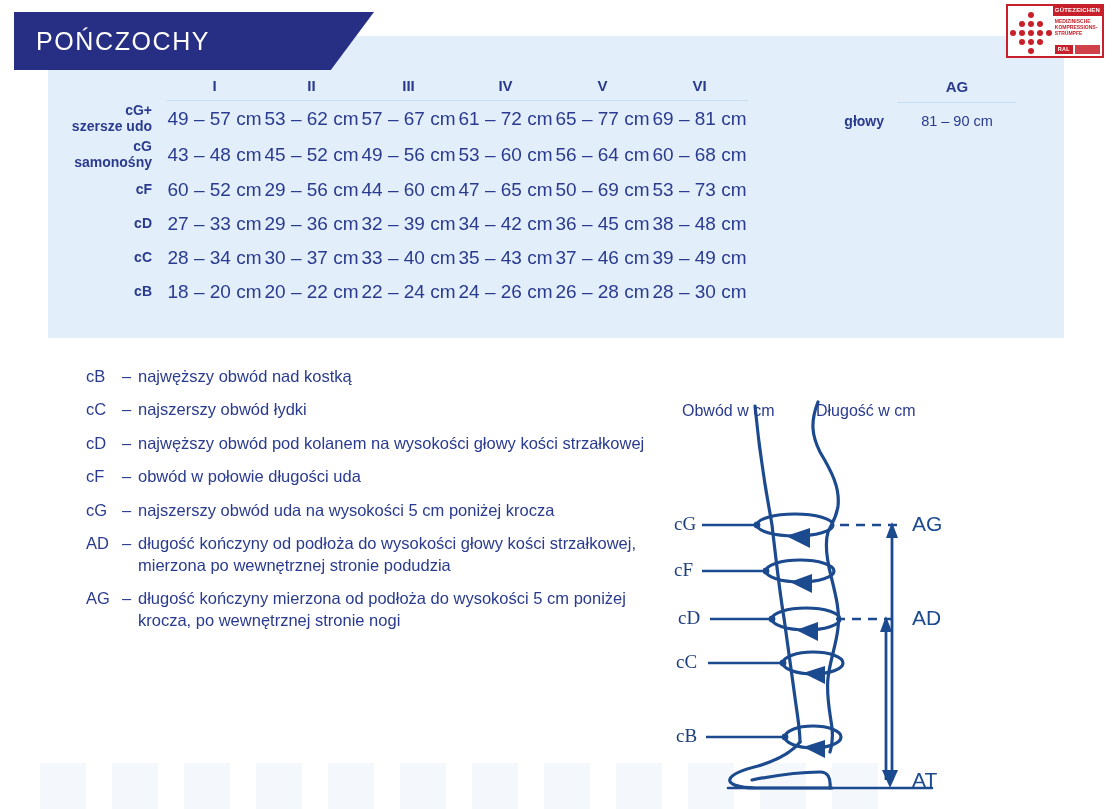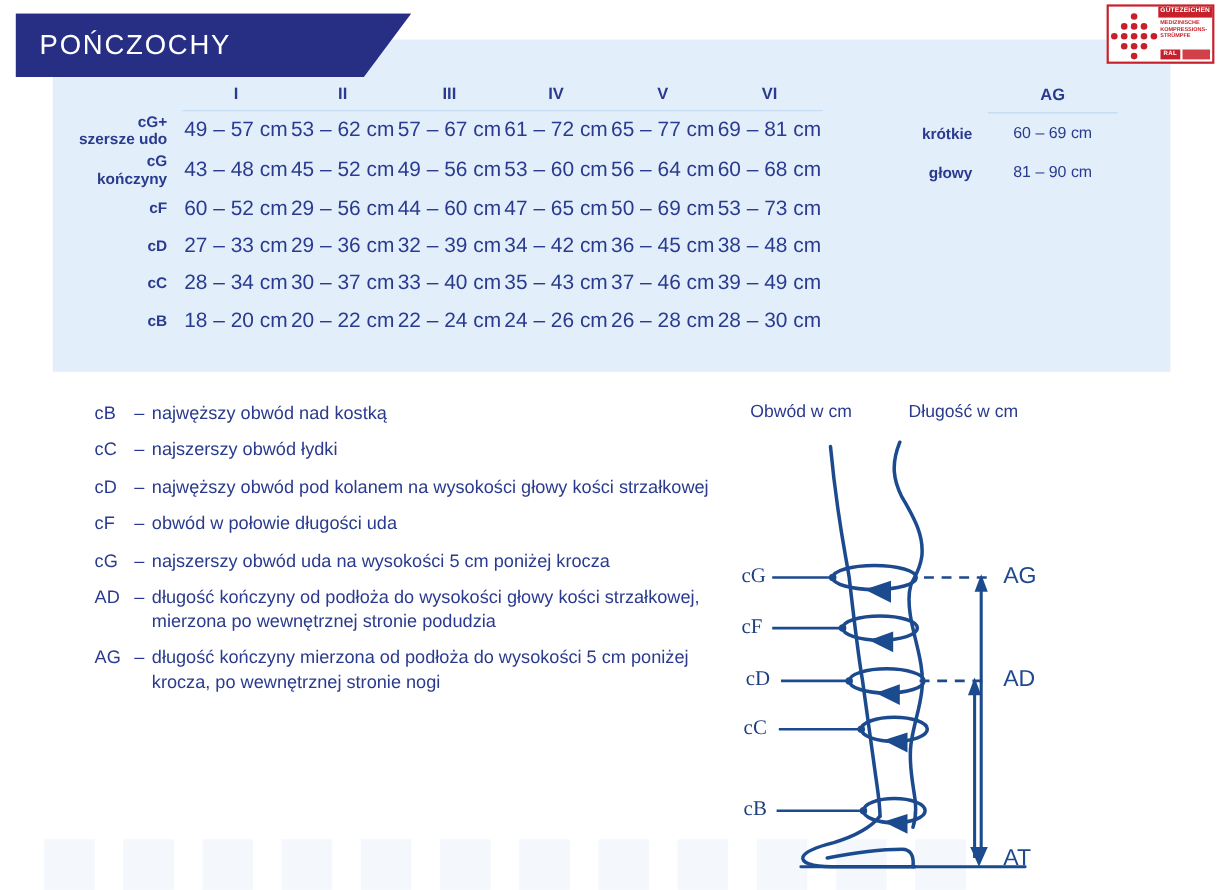--- a/index.html
+++ b/index.html
@@ -242,23 +242,24 @@
     top: 360px;
     width: 452px;
     height: 440px;
   }
   .diagram svg { display: block; }
   .dg-head {
     position: absolute;
     font-size: 16px;
     color: #2a3b8f;
     white-space: nowrap;
+    margin-top: 36px;
   }
   .dg-head.circ { left: 22px; top: 6px; }
-  .dg-head.len  { left: 166px; top: 6px; }
+  .dg-head.len  { left: 156px; top: 6px; }
   .dg-label {
     position: absolute;
     font-size: 19px;
     font-family: "Liberation Serif", serif;
     color: #1c3f80;
   }
   .dg-rlabel {
     position: absolute;
     font-size: 21px;
     color: #1c4a8f;
@@ -340,21 +341,21 @@
       <td>49 – 57 cm</td>
       <td>53 – 62 cm</td>
       <td>57 – 67 cm</td>
       <td>61 – 72 cm</td>
       <td>65 – 77 cm</td>
       <td>69 – 81 cm</td>
     </tr>
     <tr class="tall">
       <td class="row-label">
         <span>cG</span><br>
-        <span>kończyny</span>
+        <span>samonośny</span>
       </td>
       <td>43 – 48 cm</td>
       <td>45 – 52 cm</td>
       <td>49 – 56 cm</td>
       <td>53 – 60 cm</td>
       <td>56 – 64 cm</td>
       <td>60 – 68 cm</td>
     </tr>
     <tr>
       <td class="row-label">cF</td>
@@ -396,24 +397,20 @@
 </table>
 
 <table class="ag-table">
   <thead>
     <tr>
       <th class="corner"></th>
       <th>AG</th>
     </tr>
   </thead>
   <tbody>
-    <tr>
-      <td class="ag-label">krótkie</td>
-      <td class="ag-value">60 – 69 cm</td>
-    </tr>
     <tr>
       <td class="ag-label">głowy</td>
       <td class="ag-value">81 – 90 cm</td>
     </tr>
   </tbody>
 </table>
 
 <div class="legend">
   <div class="legend-row">
     <span class="legend-code">cB</span>

